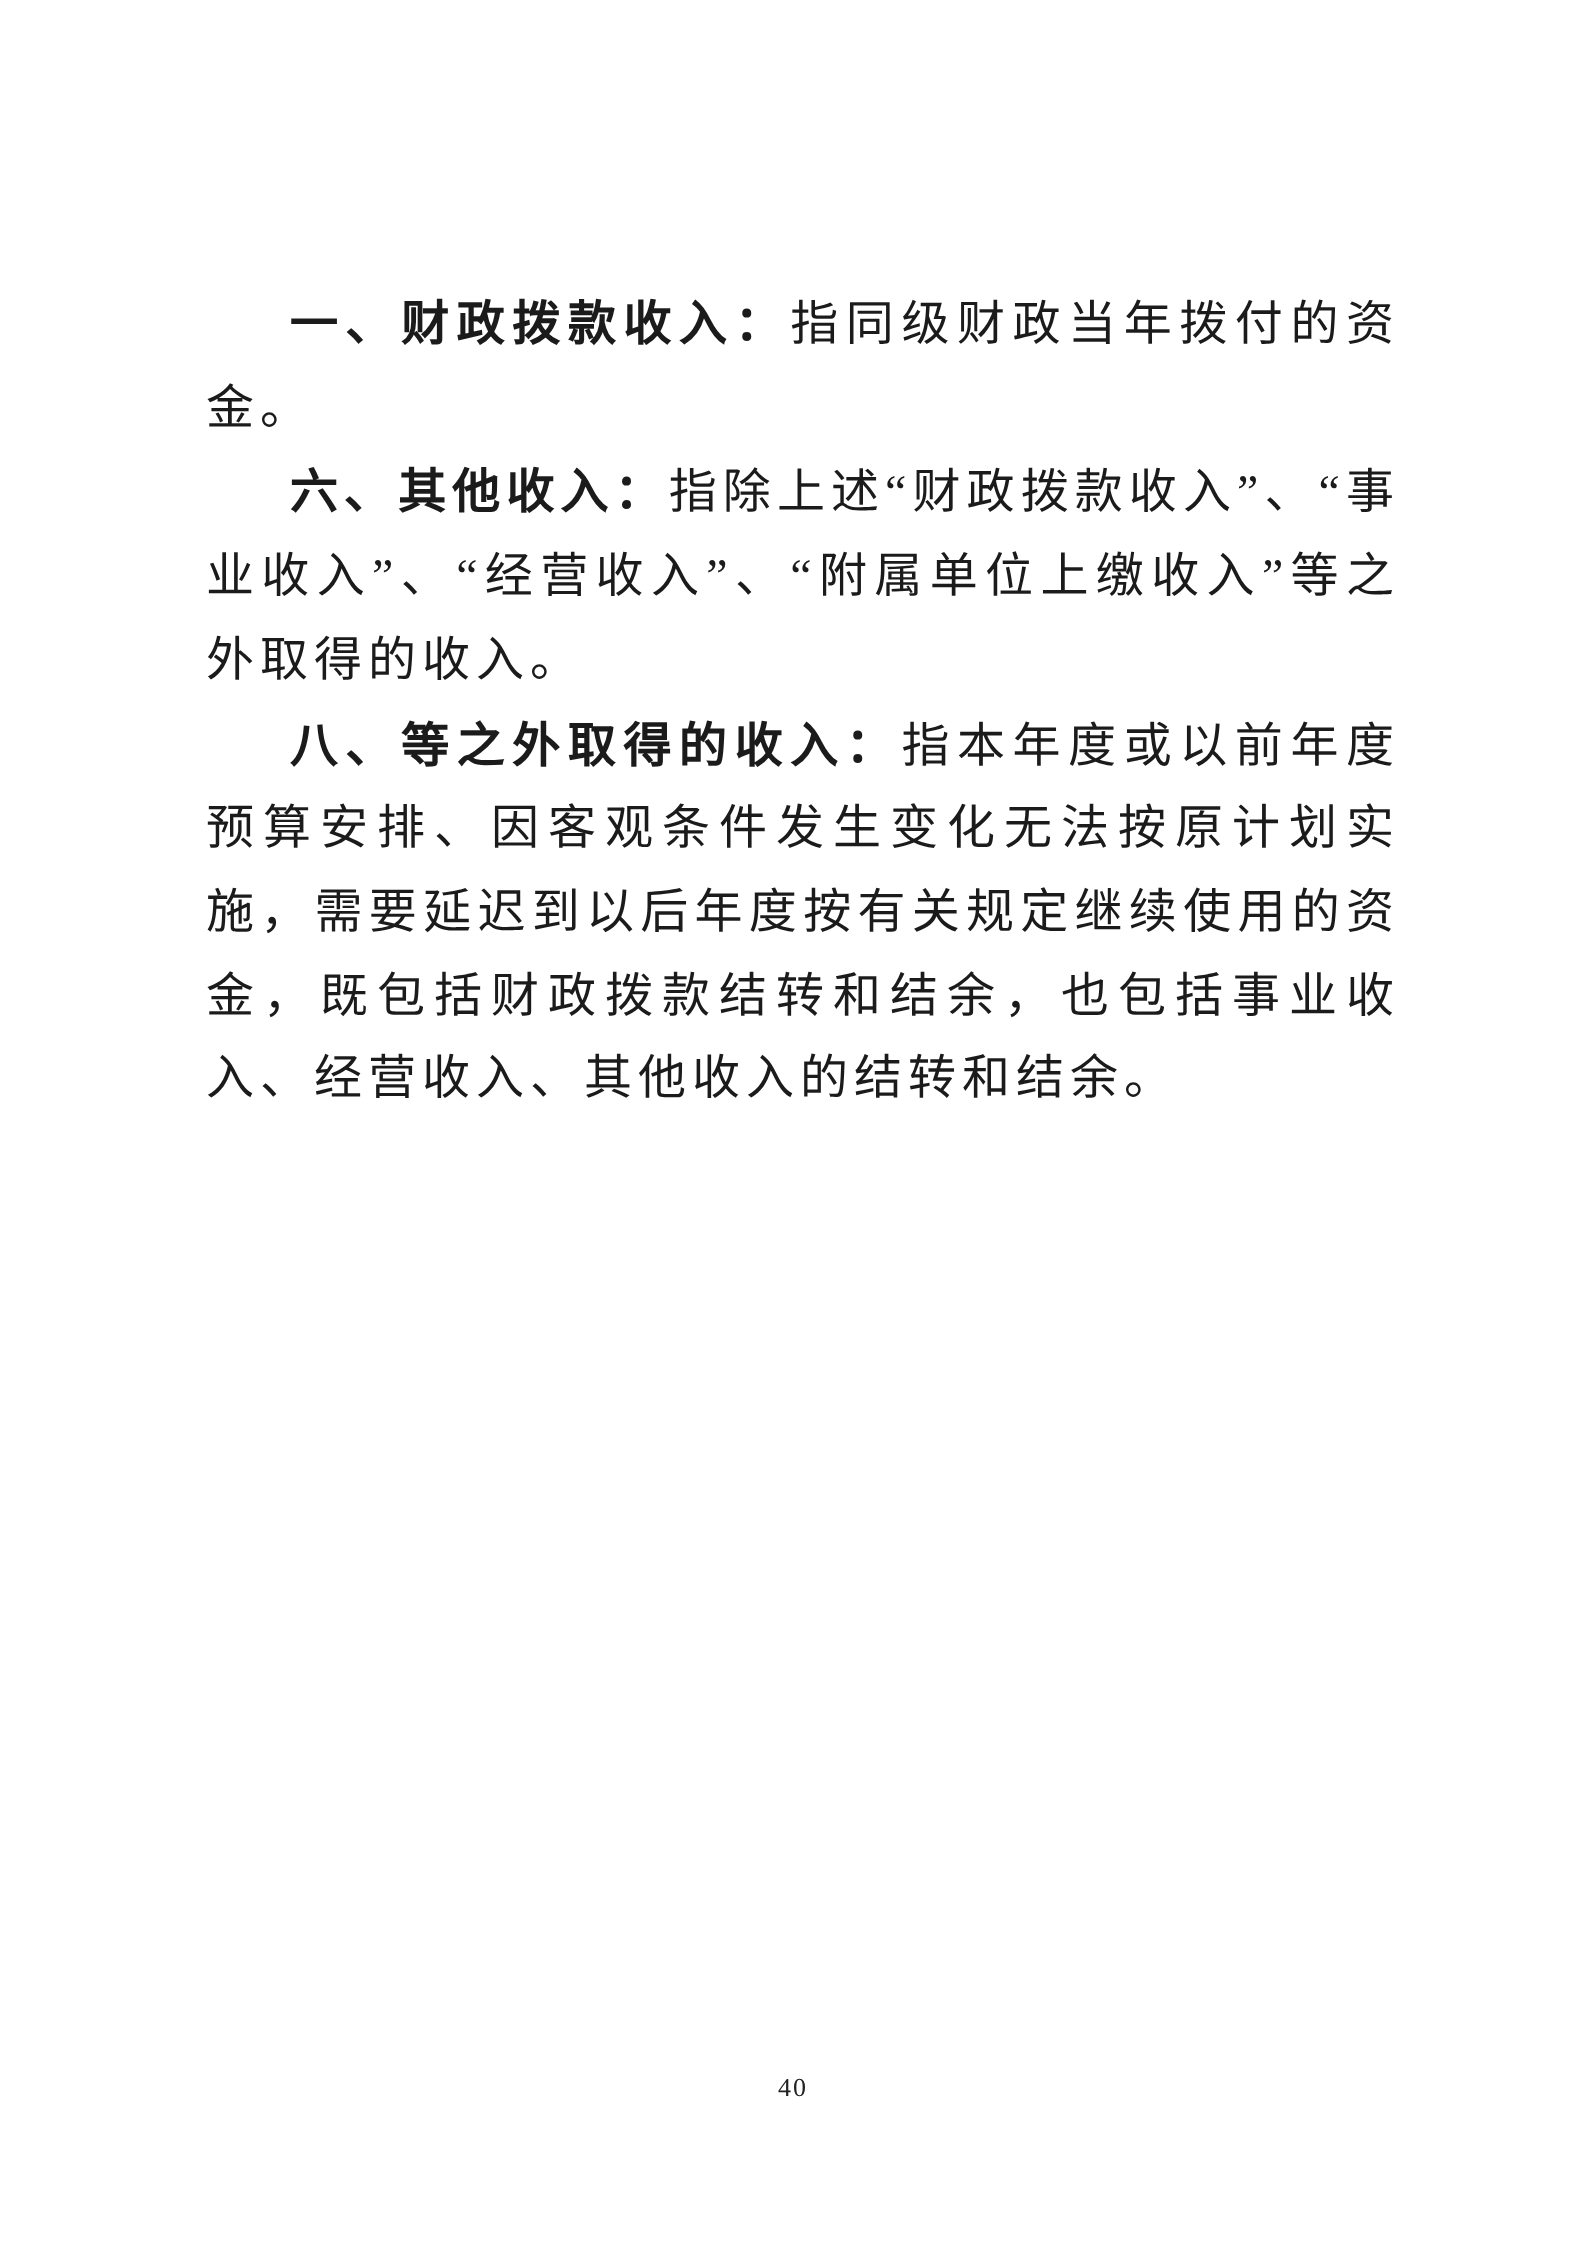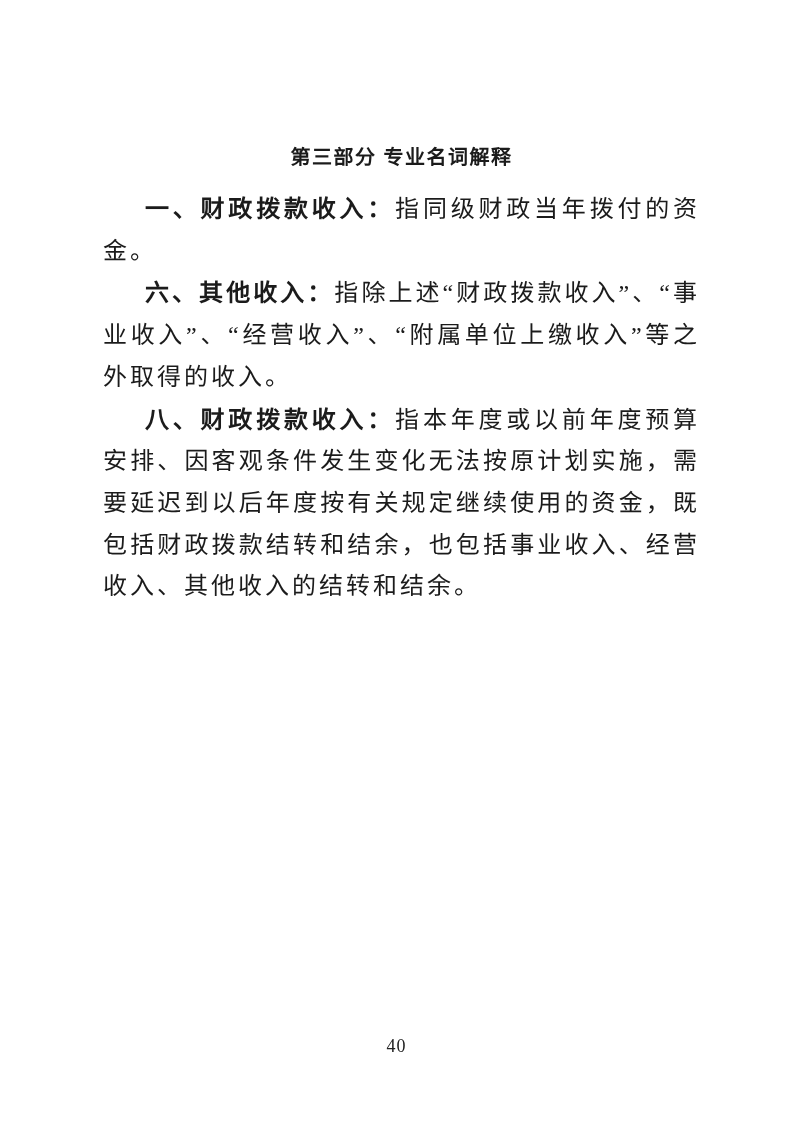--- a/index.html
+++ b/index.html
@@ -46,40 +46,39 @@
     }
     .term-def {
       font-weight: 400;
     }
     .page-number {
       position: absolute;
       top: 1036px;
       left: 0;
       width: 100%;
       text-align: center;
-      font-size: 18px;
+      font-size: 13px;
       letter-spacing: 1px;
       color: #222222;
     }
   </style>
 </head>
 <body>
 
 <div class="page">
   <div class="content">
 
-    <h1 class="doc-title">第三部分 专业名词解释</h1>
 
     <p class="term-para"><span class="term-lead">一、财政拨款收入：</span><span class="term-def">指同级财政当年拨付的资金。</span></p>
 
 
 
 
 
     <p class="term-para"><span class="term-lead">六、其他收入：</span><span class="term-def">指除上述“财政拨款收入”、“事业收入”、“经营收入”、“附属单位上缴收入”等之外取得的收入。</span></p>
 
 
-    <p class="term-para"><span class="term-lead">八、财政拨款收入：</span><span class="term-def">指本年度或以前年度预算安排、因客观条件发生变化无法按原计划实施，需要延迟到以后年度按有关规定继续使用的资金，既包括财政拨款结转和结余，也包括事业收入、经营收入、其他收入的结转和结余。</span></p>
+    <p class="term-para"><span class="term-lead">八、等之外取得的收入：</span><span class="term-def">指本年度或以前年度预算安排、因客观条件发生变化无法按原计划实施，需要延迟到以后年度按有关规定继续使用的资金，既包括财政拨款结转和结余，也包括事业收入、经营收入、其他收入的结转和结余。</span></p>
 
   </div>
 
   <div class="page-number">40</div>
 </div>
 
 </body></html>

